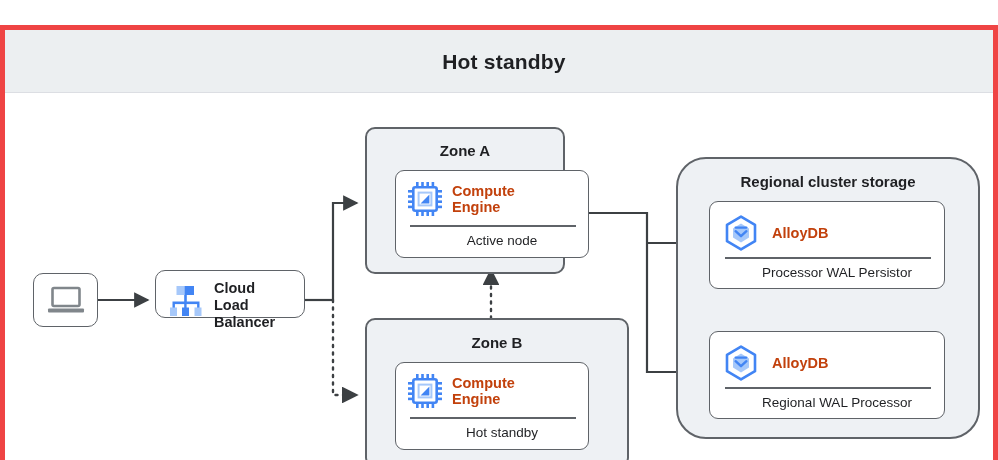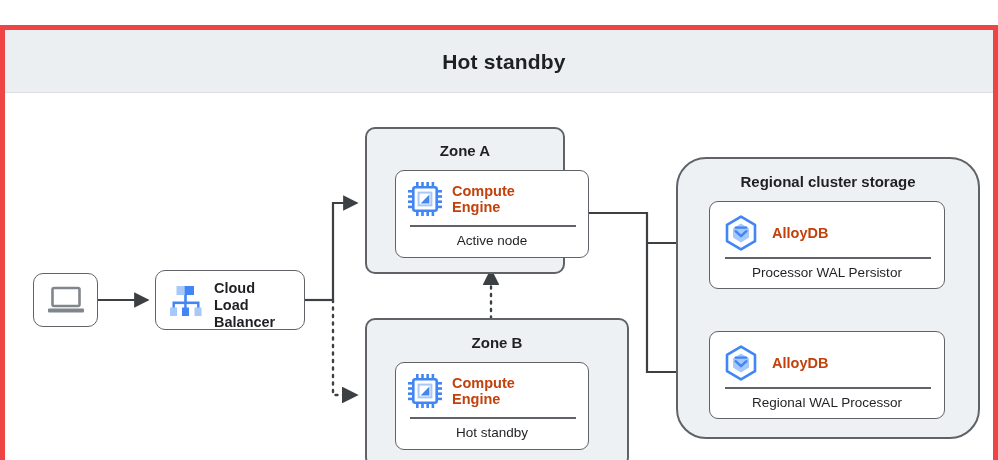--- a/index.html
+++ b/index.html
@@ -88,21 +88,21 @@
     line-height: 16.5px;
     white-space: pre-line;
   }
   .card-divider {
     position: absolute;
     height: 1.6px;
     background: #5f6368;
   }
   .card-sub {
     position: absolute;
-    left: 0;
+    left: 10px;
     width: 100%;
     text-align: center;
     font-size: 13.5px;
     color: #1f2023;
   }
   
   .node-box {
     position: absolute;
     background: #ffffff;
     border: 1.8px solid #5f6368;
@@ -174,21 +174,21 @@
     </g>
   </svg>
 
   <div class="node-box" id="client-box" style="left:28px; top:243px; width:65px; height:54px;">
     <svg width="40" height="32" viewBox="0 0 40 32" style="position:absolute; left:12px; top:11px;">
       <rect x="6.5" y="3" width="27" height="18" rx="1.5" fill="none" stroke="#80868b" stroke-width="2.6"></rect>
       <rect x="2" y="23.5" width="36" height="4" rx="1" fill="#80868b"></rect>
     </svg>
   </div>
 
-  <div class="node-box" id="lb-box" style="left:150px; top:240px; width:150px; height:60px;">
+  <div class="node-box" id="lb-box" style="left:150px; top:240px; width:150px; height:48px;">
     <svg width="40" height="40" viewBox="0 0 40 40" style="position:absolute; left:10px; top:10px;">
 
       <rect x="10.5" y="5" width="8" height="9" fill="#a6c8fa"></rect>
       <rect x="18.5" y="5" width="9.5" height="9" fill="#4285f4"></rect>
 
       <rect x="18.2" y="14" width="2.6" height="7" fill="#4285f4"></rect>
 
       <rect x="6.5" y="20.5" width="27" height="2.6" fill="#4285f4"></rect>
 
       <rect x="6.5" y="23" width="2.4" height="4" fill="#4285f4"></rect>

